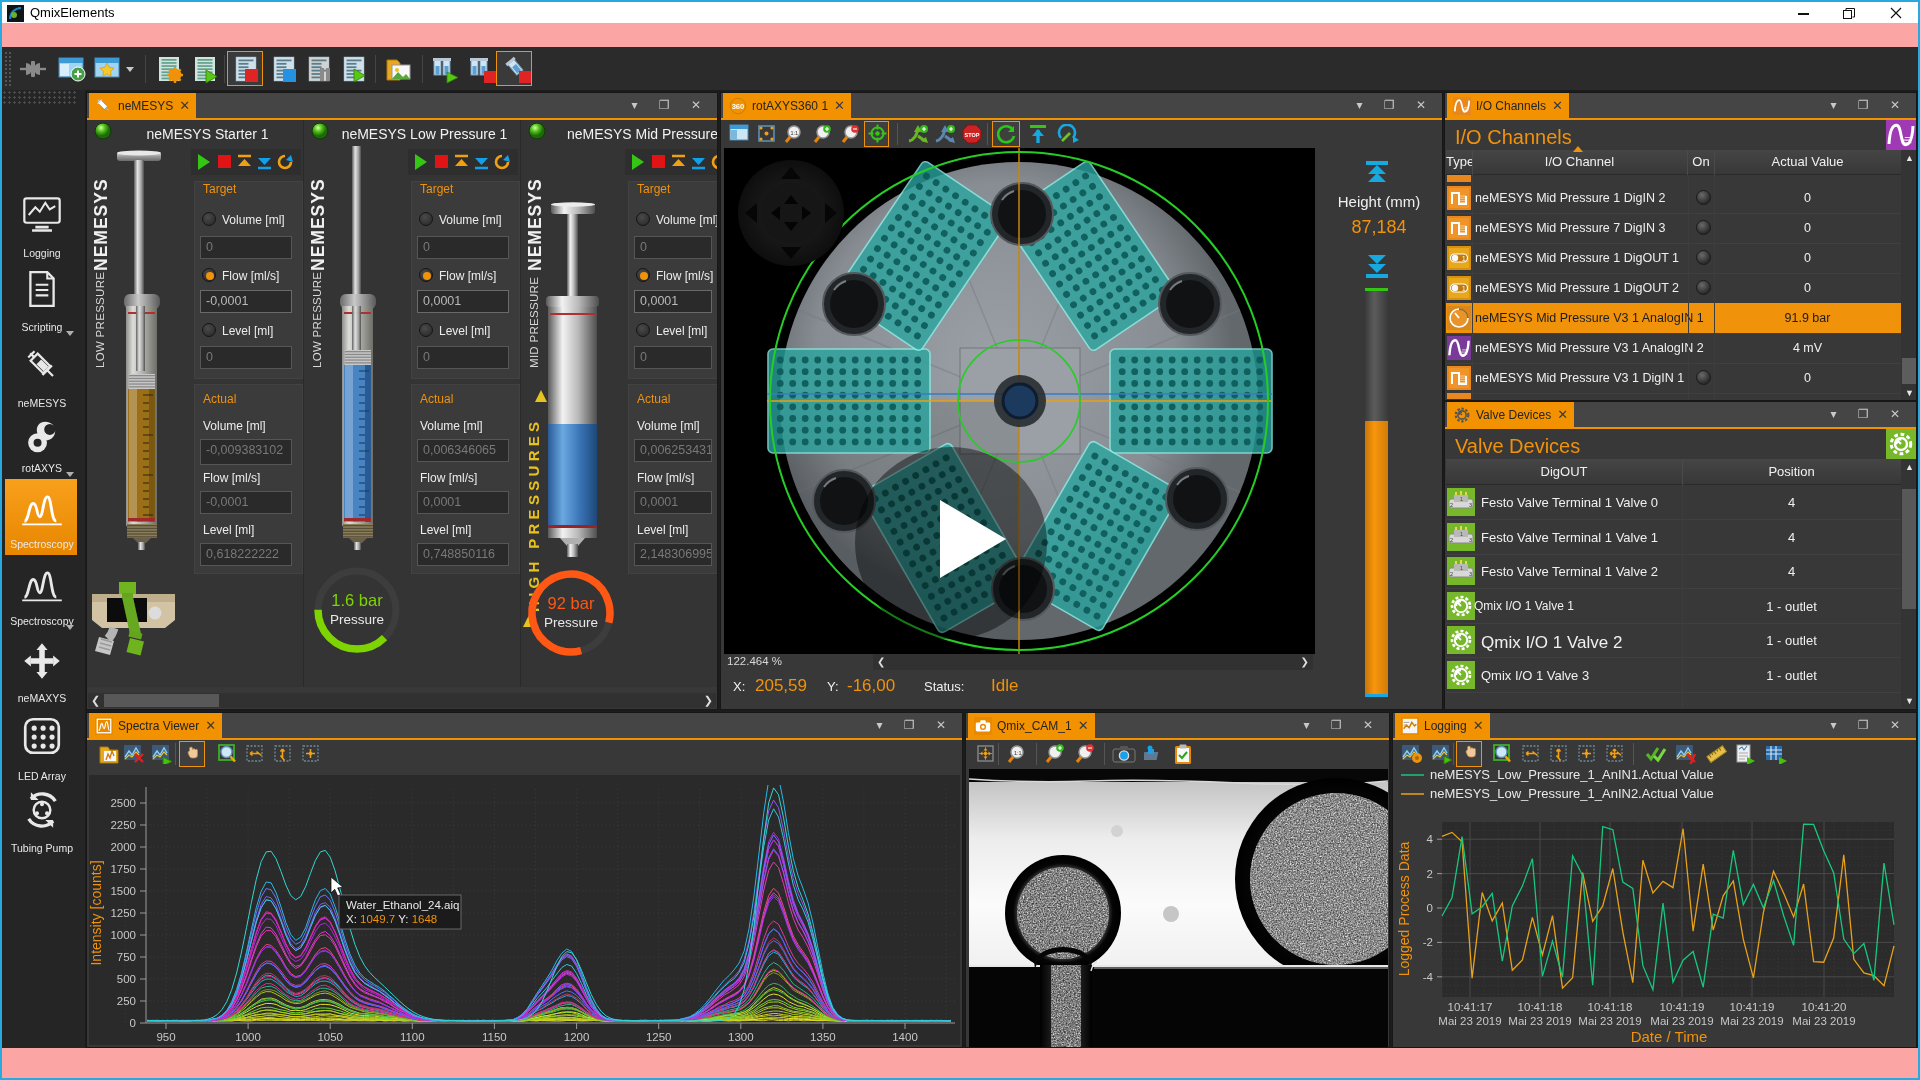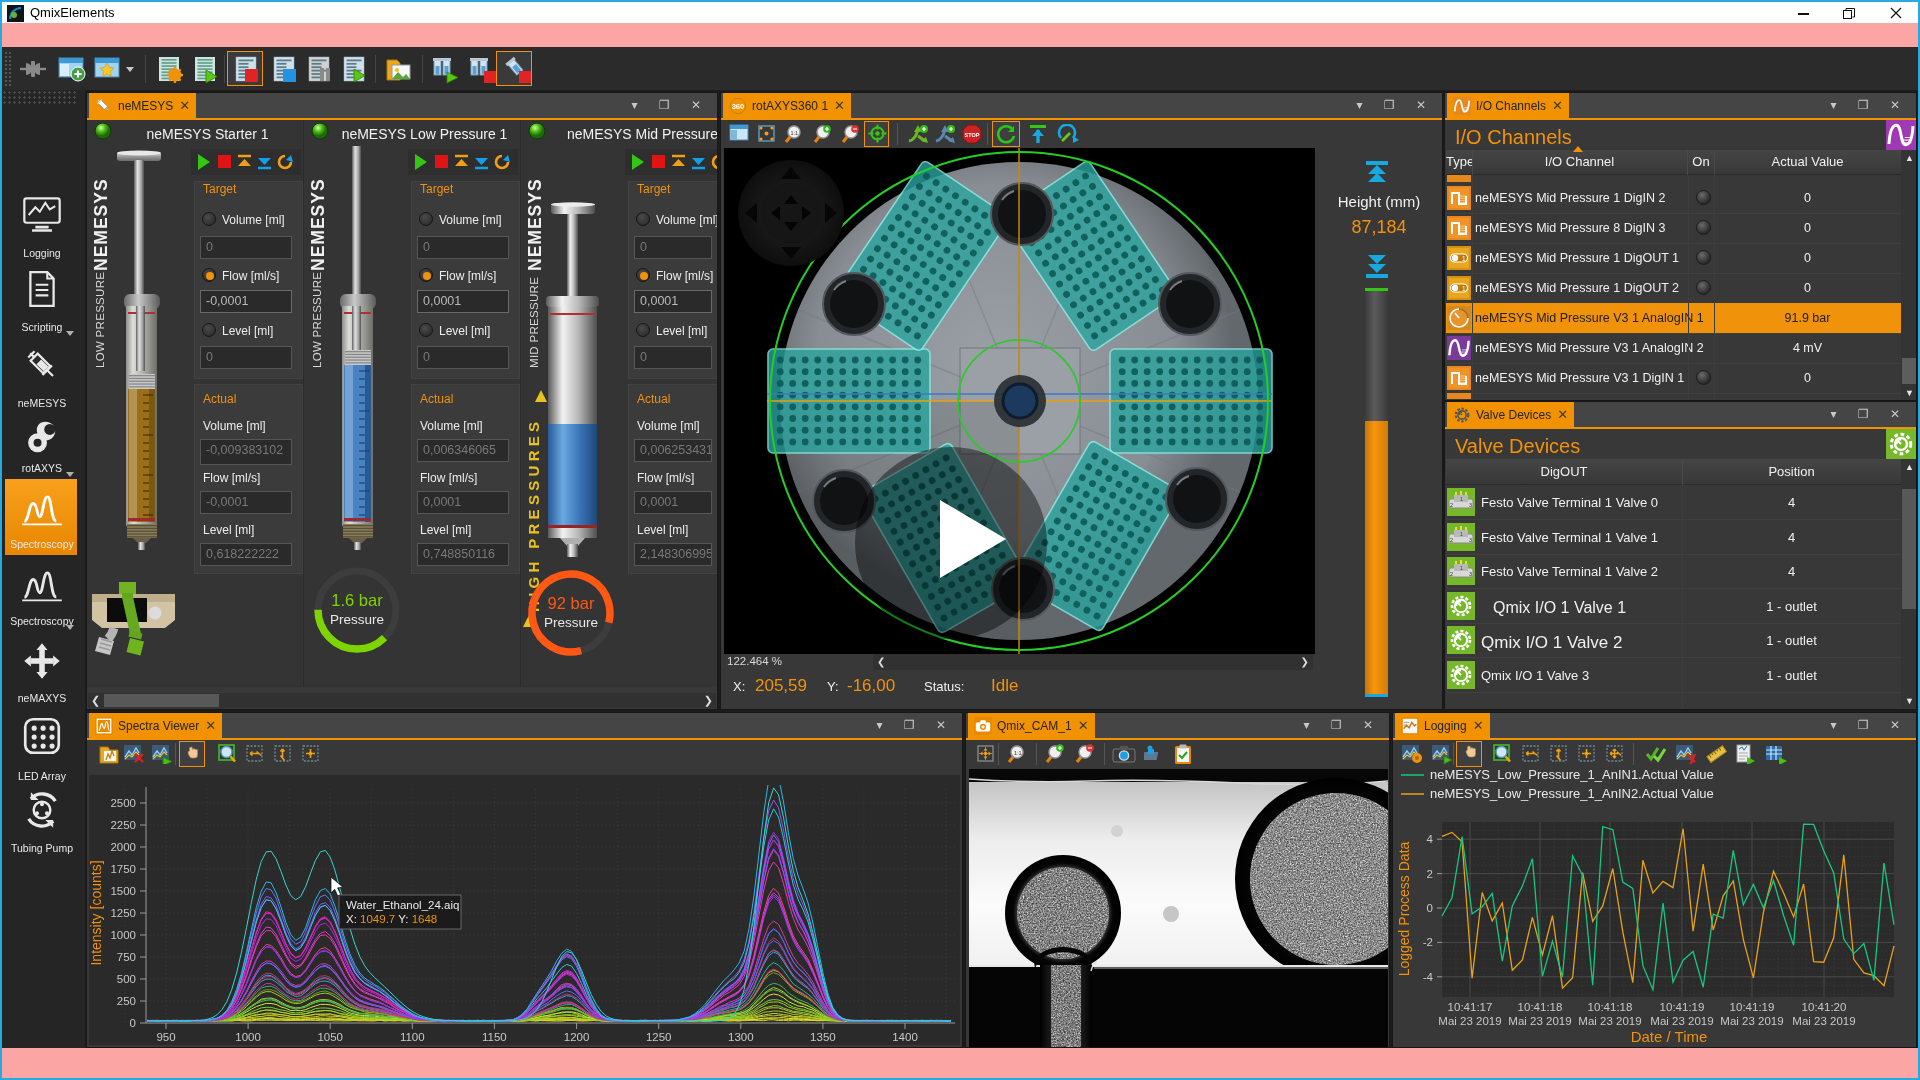--- a/index.html
+++ b/index.html
@@ -1469,21 +1469,21 @@
       <div class="rowline" style="left:1px;top:120px;width:455px"></div>
       <div class="abs" style="left:2px;top:123px"><svg width="24" height="24" viewBox="0 0 24 24">
           <rect width="24" height="24" fill="#e8871e"></rect>
           <rect x="2" y="2" width="20" height="20" fill="#f09428"></rect>
           <path d="M5,18 V7 H12 V18 H19 V10" fill="none" stroke="#fff" stroke-width="2"></path>
           <line x1="13" y1="10.0" x2="19" y2="10.0" stroke="#ffffff" stroke-width="0.7" opacity="0.7"></line>
           <line x1="13" y1="12.2" x2="19" y2="12.2" stroke="#ffffff" stroke-width="0.7" opacity="0.7"></line>
           <line x1="13" y1="14.4" x2="19" y2="14.4" stroke="#ffffff" stroke-width="0.7" opacity="0.7"></line>
           <line x1="13" y1="16.6" x2="19" y2="16.6" stroke="#ffffff" stroke-width="0.7" opacity="0.7"></line>
         </svg></div>
-      <div class="abs" style="left:30px;top:128px;color:#f0f0f0;font-size:12.5px;white-space:nowrap">neMESYS Mid Pressure 8 DigIN 3</div>
+      <div class="abs" style="left:30px;top:128px;color:#f0f0f0;font-size:12.5px;white-space:nowrap">neMESYS Mid Pressure 7 DigIN 3</div>
       <div class="led" style="left:251px;top:127px"></div>
       <div class="abs" style="left:269px;top:128px;width:187px;text-align:center;color:#f0f0f0;font-size:12.5px">0</div>
       <div class="rowline" style="left:1px;top:150px;width:455px"></div>
       <div class="abs" style="left:2px;top:153px"><svg width="24" height="24" viewBox="0 0 24 24">
           <rect width="24" height="24" fill="#d89010"></rect>
           <rect x="2" y="2" width="20" height="20" fill="#e8a81e"></rect>
           <rect x="3.5" y="8" width="17" height="8" rx="4" fill="#c07808" stroke="#fff" stroke-width="1.2"></rect>
           <circle cx="8" cy="12" r="3.2" fill="#f8f8f8"></circle>
           <text x="15" y="14.5" font-size="6.5" fill="#fff" font-family="Liberation Sans">1</text>
         </svg></div>
@@ -1602,21 +1602,21 @@
         </svg></div>
       <div class="abs" style="left:36px;top:162px;color:#f0f0f0;font-size:13px;white-space:nowrap">Festo Valve Terminal 1 Valve 2</div>
       <div class="abs" style="left:237px;top:162px;width:219px;text-align:center;color:#f0f0f0;font-size:13px">4</div>
       <div class="rowline" style="left:1px;top:186px;width:455px"></div>
       <div class="abs" style="left:2px;top:189.5px"><svg width="28" height="28" viewBox="0 0 28 28">
           <rect width="28" height="28" fill="#76b82a"></rect>
           <circle cx="14" cy="14" r="9" fill="none" stroke="#fff" stroke-width="2.6" stroke-dasharray="3 2.2"></circle>
           <circle cx="14" cy="14" r="6.2" fill="none" stroke="#fff" stroke-width="2"></circle>
           <path d="M14,14 L9.5,9.5 M9.5,9.5 l0,4.5 M9.5,9.5 l4.5,0" stroke="#fff" stroke-width="1.8"></path>
         </svg></div>
-      <div class="abs" style="left:48px;top:196.5px;color:#f0f0f0;font-size:16px;white-space:nowrap">Qmix I/O 1 Valve 1</div>
+      <div class="abs" style="left:29px;top:196.5px;color:#f0f0f0;font-size:12px;white-space:nowrap">Qmix I/O 1 Valve 1</div>
       <div class="abs" style="left:237px;top:196.5px;width:219px;text-align:center;color:#f0f0f0;font-size:13px">1 - outlet</div>
       <div class="rowline" style="left:1px;top:220.5px;width:455px"></div>
       <div class="abs" style="left:2px;top:224px"><svg width="28" height="28" viewBox="0 0 28 28">
           <rect width="28" height="28" fill="#76b82a"></rect>
           <circle cx="14" cy="14" r="9" fill="none" stroke="#fff" stroke-width="2.6" stroke-dasharray="3 2.2"></circle>
           <circle cx="14" cy="14" r="6.2" fill="none" stroke="#fff" stroke-width="2"></circle>
           <path d="M14,14 L9.5,9.5 M9.5,9.5 l0,4.5 M9.5,9.5 l4.5,0" stroke="#fff" stroke-width="1.8"></path>
         </svg></div>
       <div class="abs" style="left:36px;top:231px;color:#f0f0f0;font-size:17px;white-space:nowrap">Qmix I/O 1 Valve 2</div>
       <div class="abs" style="left:237px;top:231px;width:219px;text-align:center;color:#f0f0f0;font-size:13px">1 - outlet</div>

